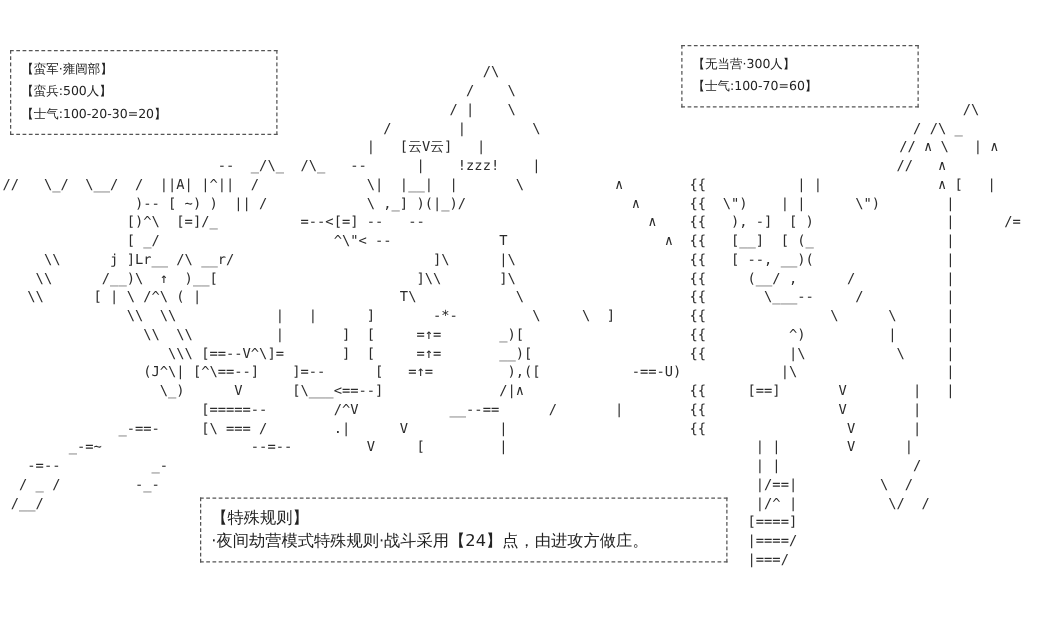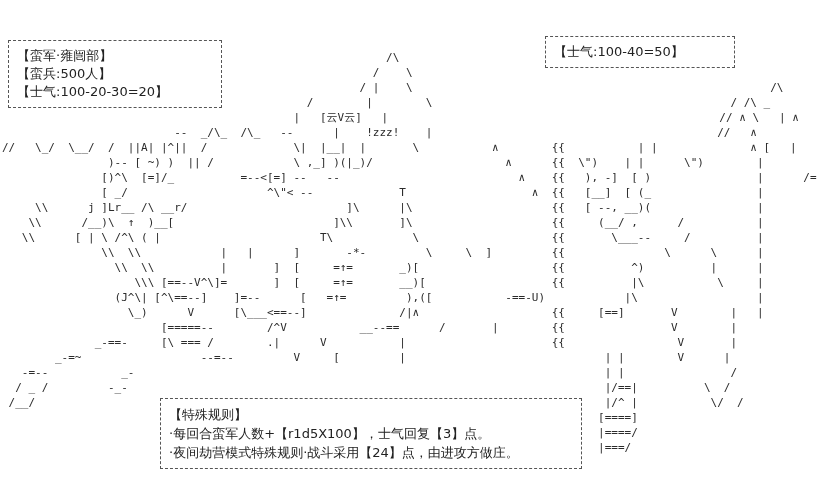--- a/index.html
+++ b/index.html
@@ -13,21 +13,21 @@
     font-family:"DejaVu Sans Mono","Liberation Mono",monospace;
     font-size:11px;line-height:15px;color:#2b2b2b;
     white-space:pre;
   }
   .infobox{
     position:absolute;
     border:1px dashed #555;
     background:#ffffff;
     padding:6px 8px;
     color:#222;
-    font-size:13px;
+    font-size:10px;
     line-height:18px;
     z-index:5;
     white-space:nowrap;
   }
   .infobox .line{white-space:nowrap;}
   .rulesbox{font-size:13px;line-height:19px;margin-top:16px;}
 </style>
 </head>
 <body>
 
@@ -60,20 +60,20 @@
                                                                                           |===/
 </pre>
 
 <div class="infobox" style="left:8px;top:40px;width:196px;">
   <div class="line">【蛮军·雍闿部】</div>
   <div class="line">【蛮兵:500人】</div>
   <div class="line">【士气:100-20-30=20】</div>
 </div>
 
 <div class="infobox" style="left:545px;top:36px;width:172px;">
-  <div class="line">【士气:100-40=50】</div>
+  <div class="line">【无当营·300人】</div>
+  <div class="line">【士气:100-70=60】</div>
 </div>
 
 <div class="infobox rulesbox" style="left:160px;top:382px;width:404px;">
   <div class="line">【特殊规则】</div>
-  <div class="line">·每回合蛮军人数+【r1d5X100】，士气回复【3】点。</div>
   <div class="line">·夜间劫营模式特殊规则·战斗采用【24】点，由进攻方做庄。</div>
 </div>
 
 </body></html>

